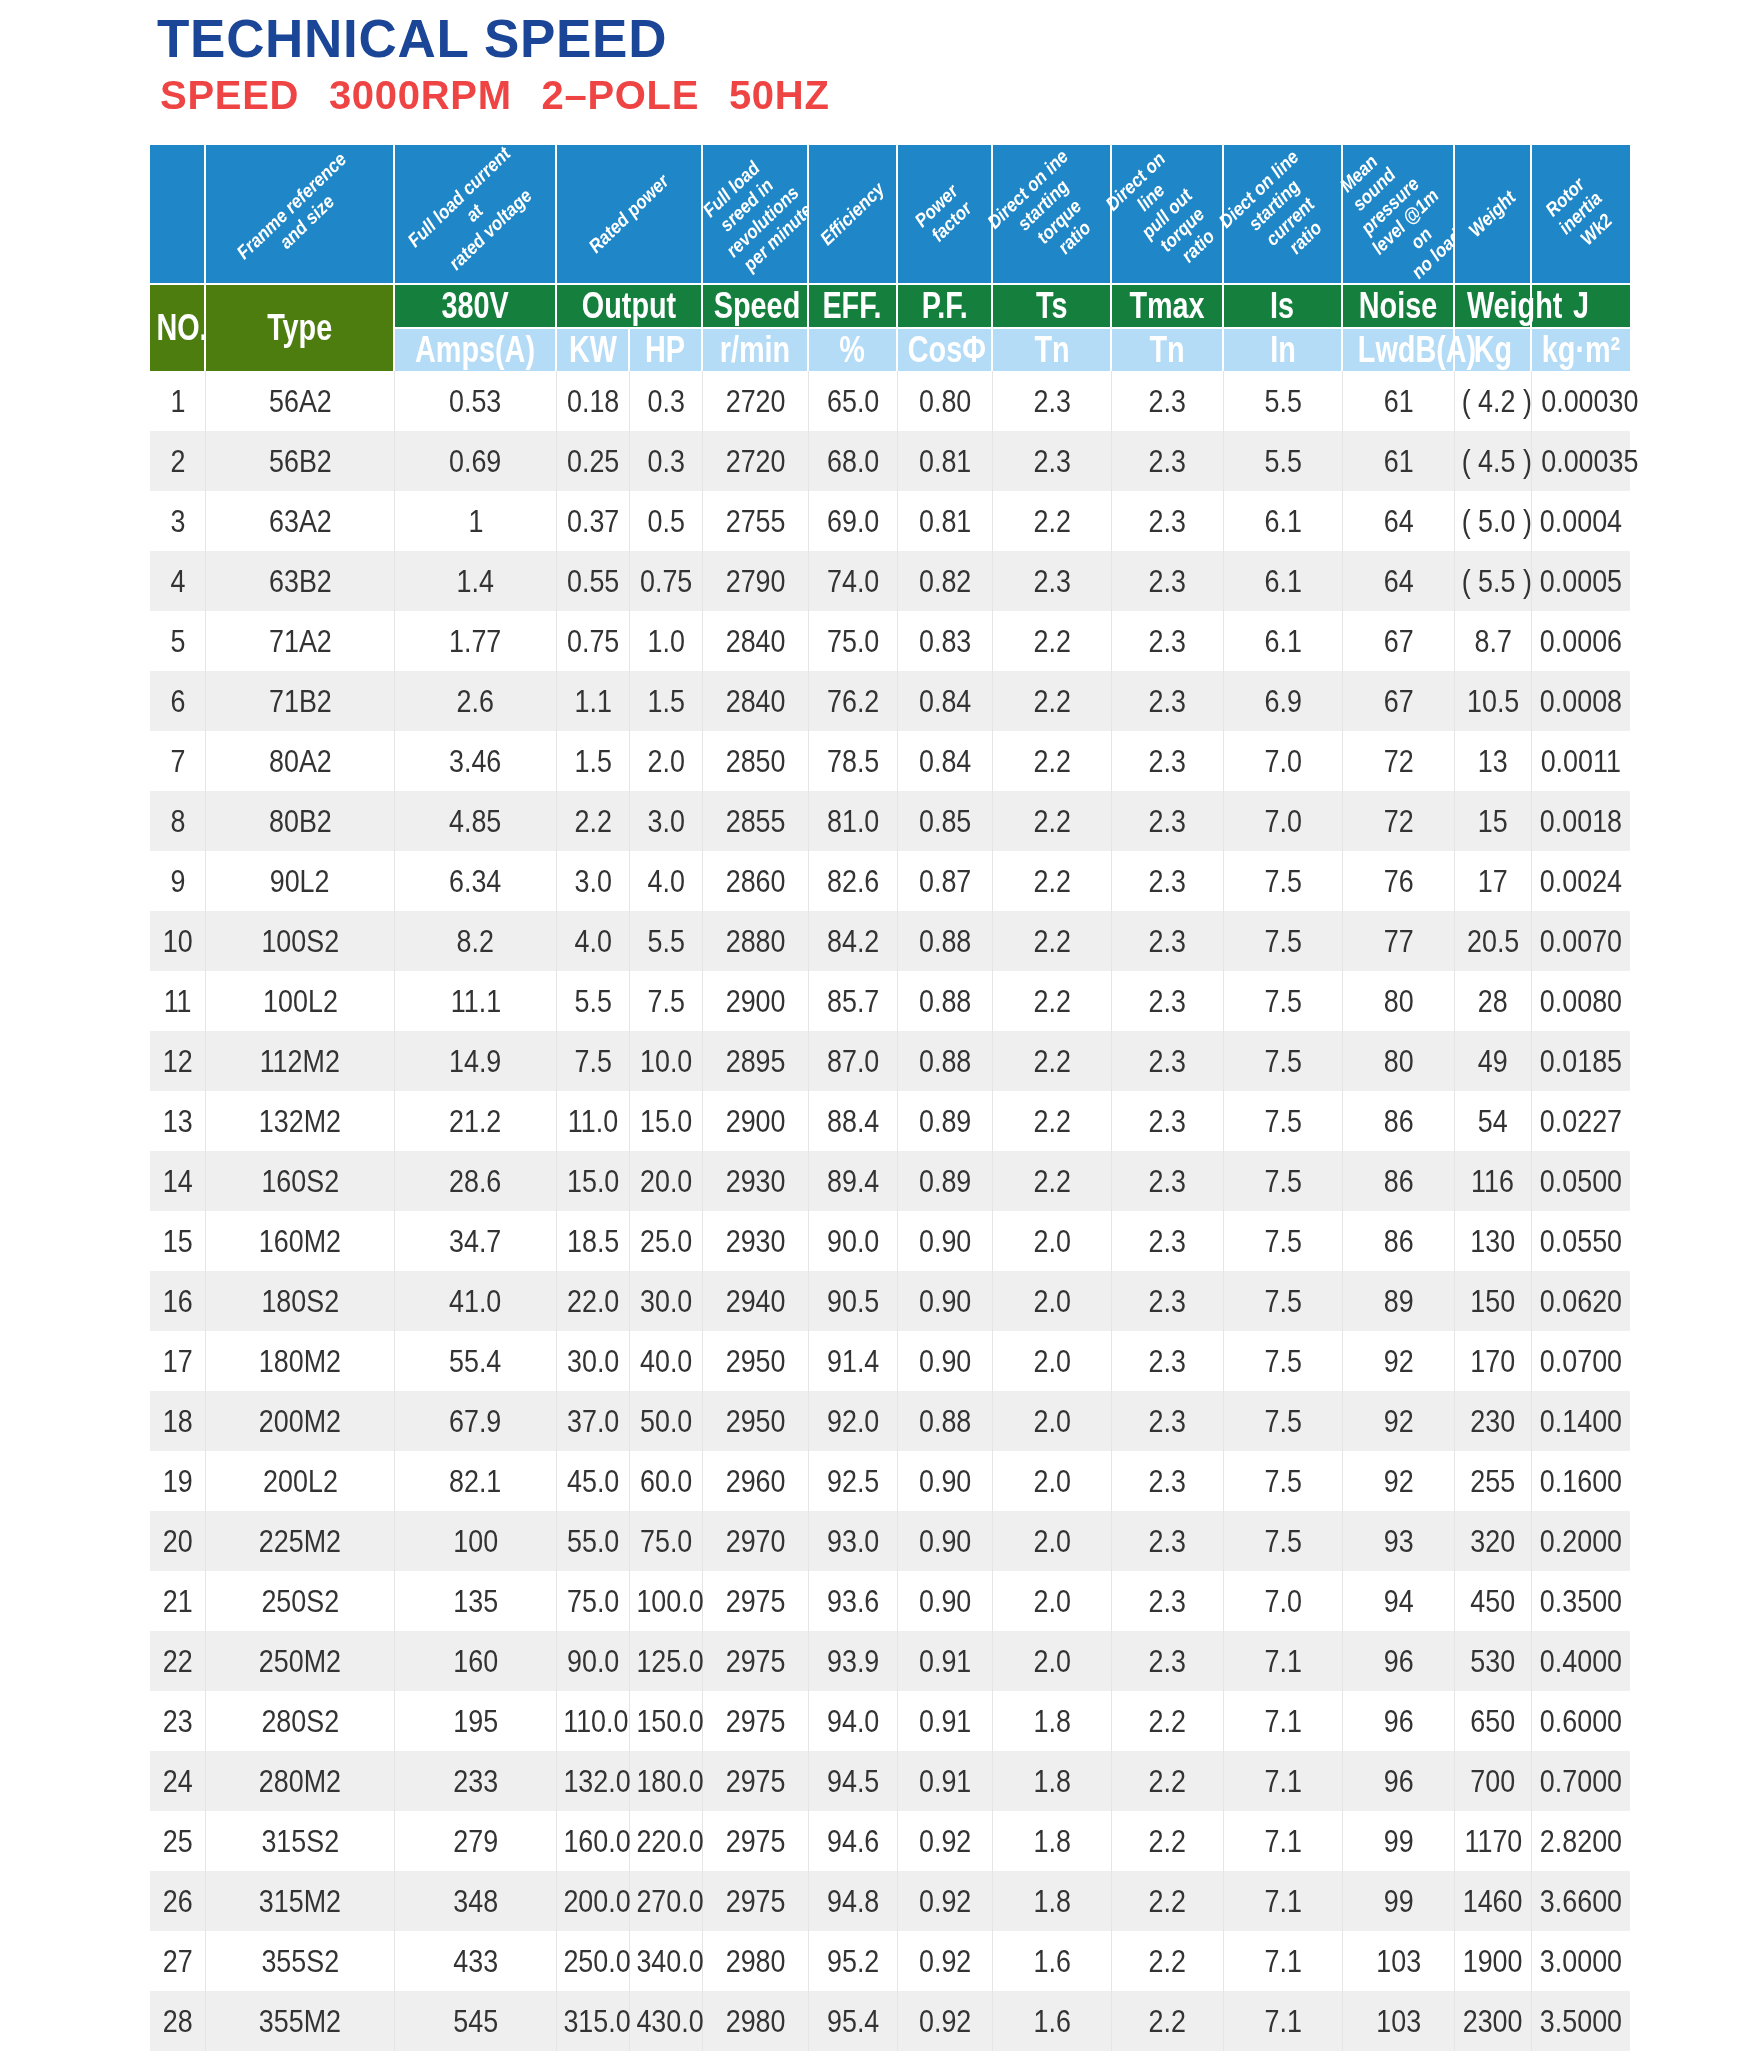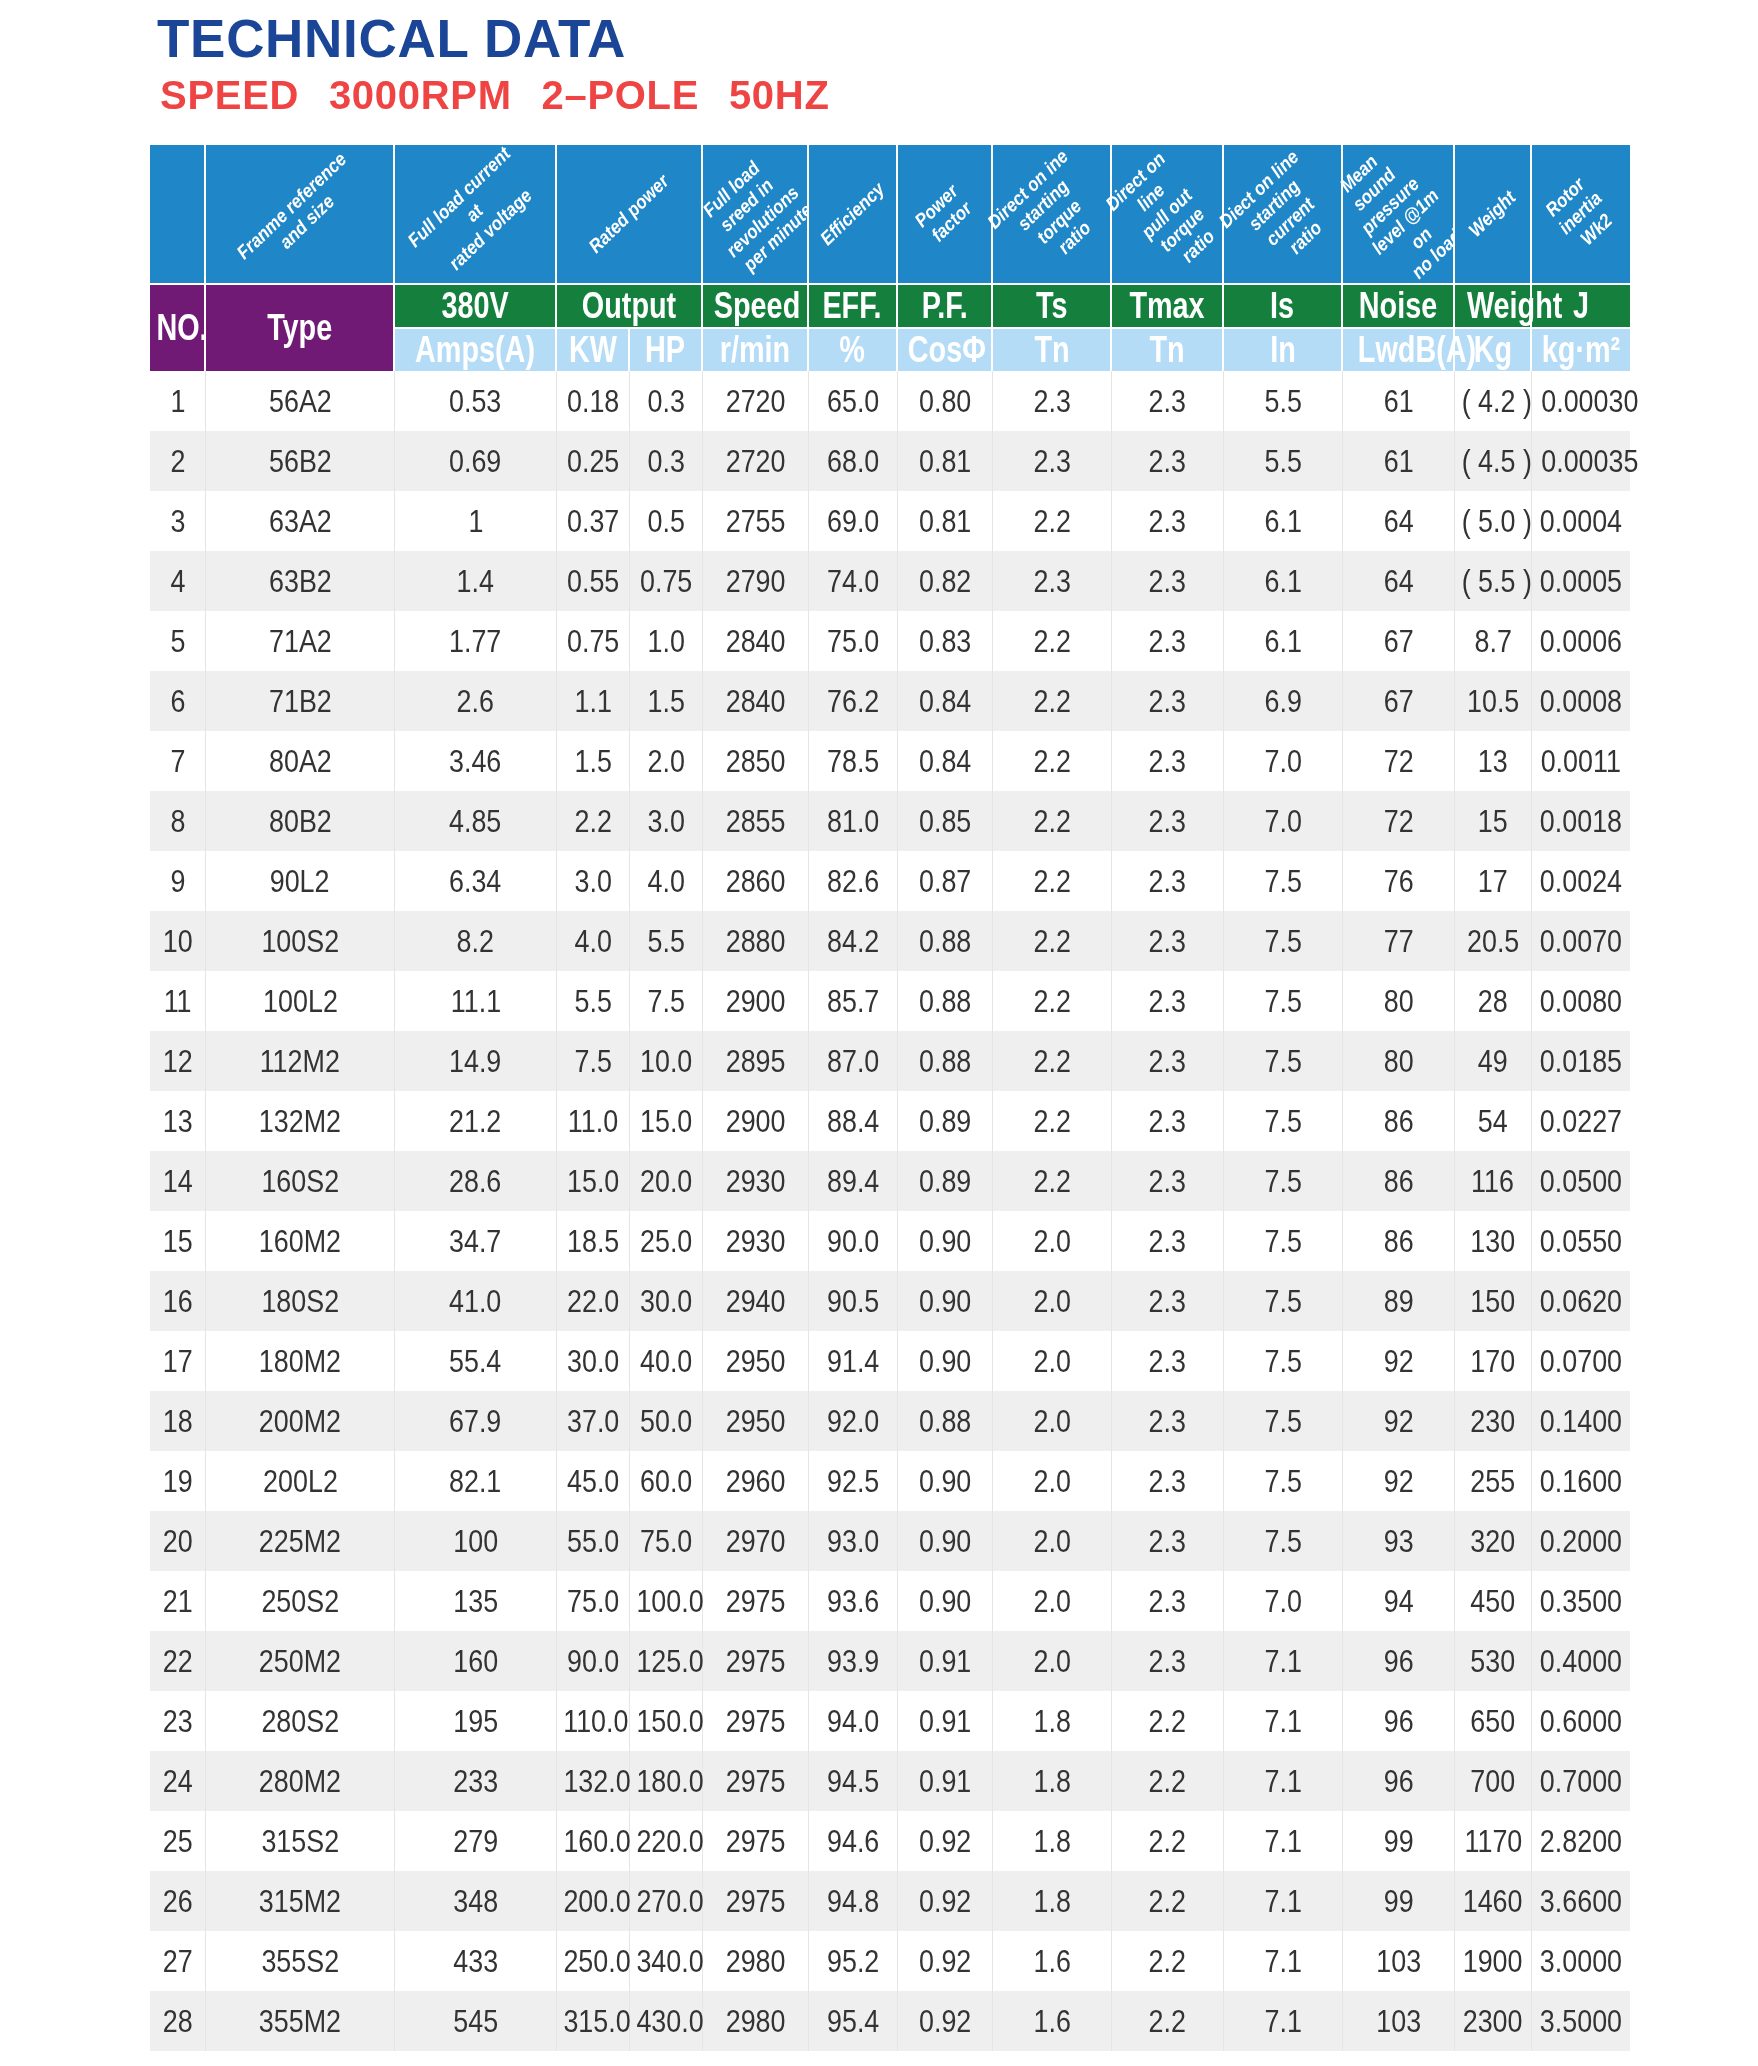--- a/index.html
+++ b/index.html
@@ -34,42 +34,42 @@
   .rot {
     display:inline-block;
     transform:rotate(-44deg) scaleX(0.9);
     color:#ffffff; font-style:italic; font-weight:bold;
     font-size:19px; line-height:1.18; white-space:pre-line; text-align:center;
   }
 
   
   th.lt  { background:#15803d; height:42px; border-right:2.8px solid #ffffff; border-bottom:2.8px solid #ffffff; }
   th.lb  { background:#b5dcf7; height:38px; border-right:2.8px solid #ffffff; }
-  th.span2 { background:#701a75; border-right:2.8px solid #ffffff; border-bottom:none; }
+  th.span2 { background:#4d7c0f; border-right:2.8px solid #ffffff; border-bottom:none; }
   th.lt.last, th.lb.last { border-right:none; }
   .hcond {
     display:inline-block; transform:scaleX(0.8);
     color:#ffffff; font-weight:bold; font-size:36px; white-space:nowrap;
   }
 
   
   tbody td {
     height:60px; font-size:32px; color:#333333;
     border-right:1.4px solid #e5e5e5; background:transparent;
   }
   tbody td:last-child { border-right:none; }
   tbody tr.stripe td { background:#efefef; }
   .cond { display:inline-block; transform:scaleX(0.84); white-space:nowrap; }
 </style>
 </head>
 <body>
 
 <div class="page">
 
-  <h1 class="title">TECHNICAL DATA</h1>
+  <h1 class="title">TECHNICAL SPEED</h1>
   <h2 class="subtitle">SPEED 3000RPM 2–POLE 50HZ</h2>
 
   <table class="tech">
     <colgroup>
       <col style="width:56px">
         <col style="width:189px">
         <col style="width:162px">
       <col style="width:73px">
         <col style="width:73px">
         <col style="width:106px">

